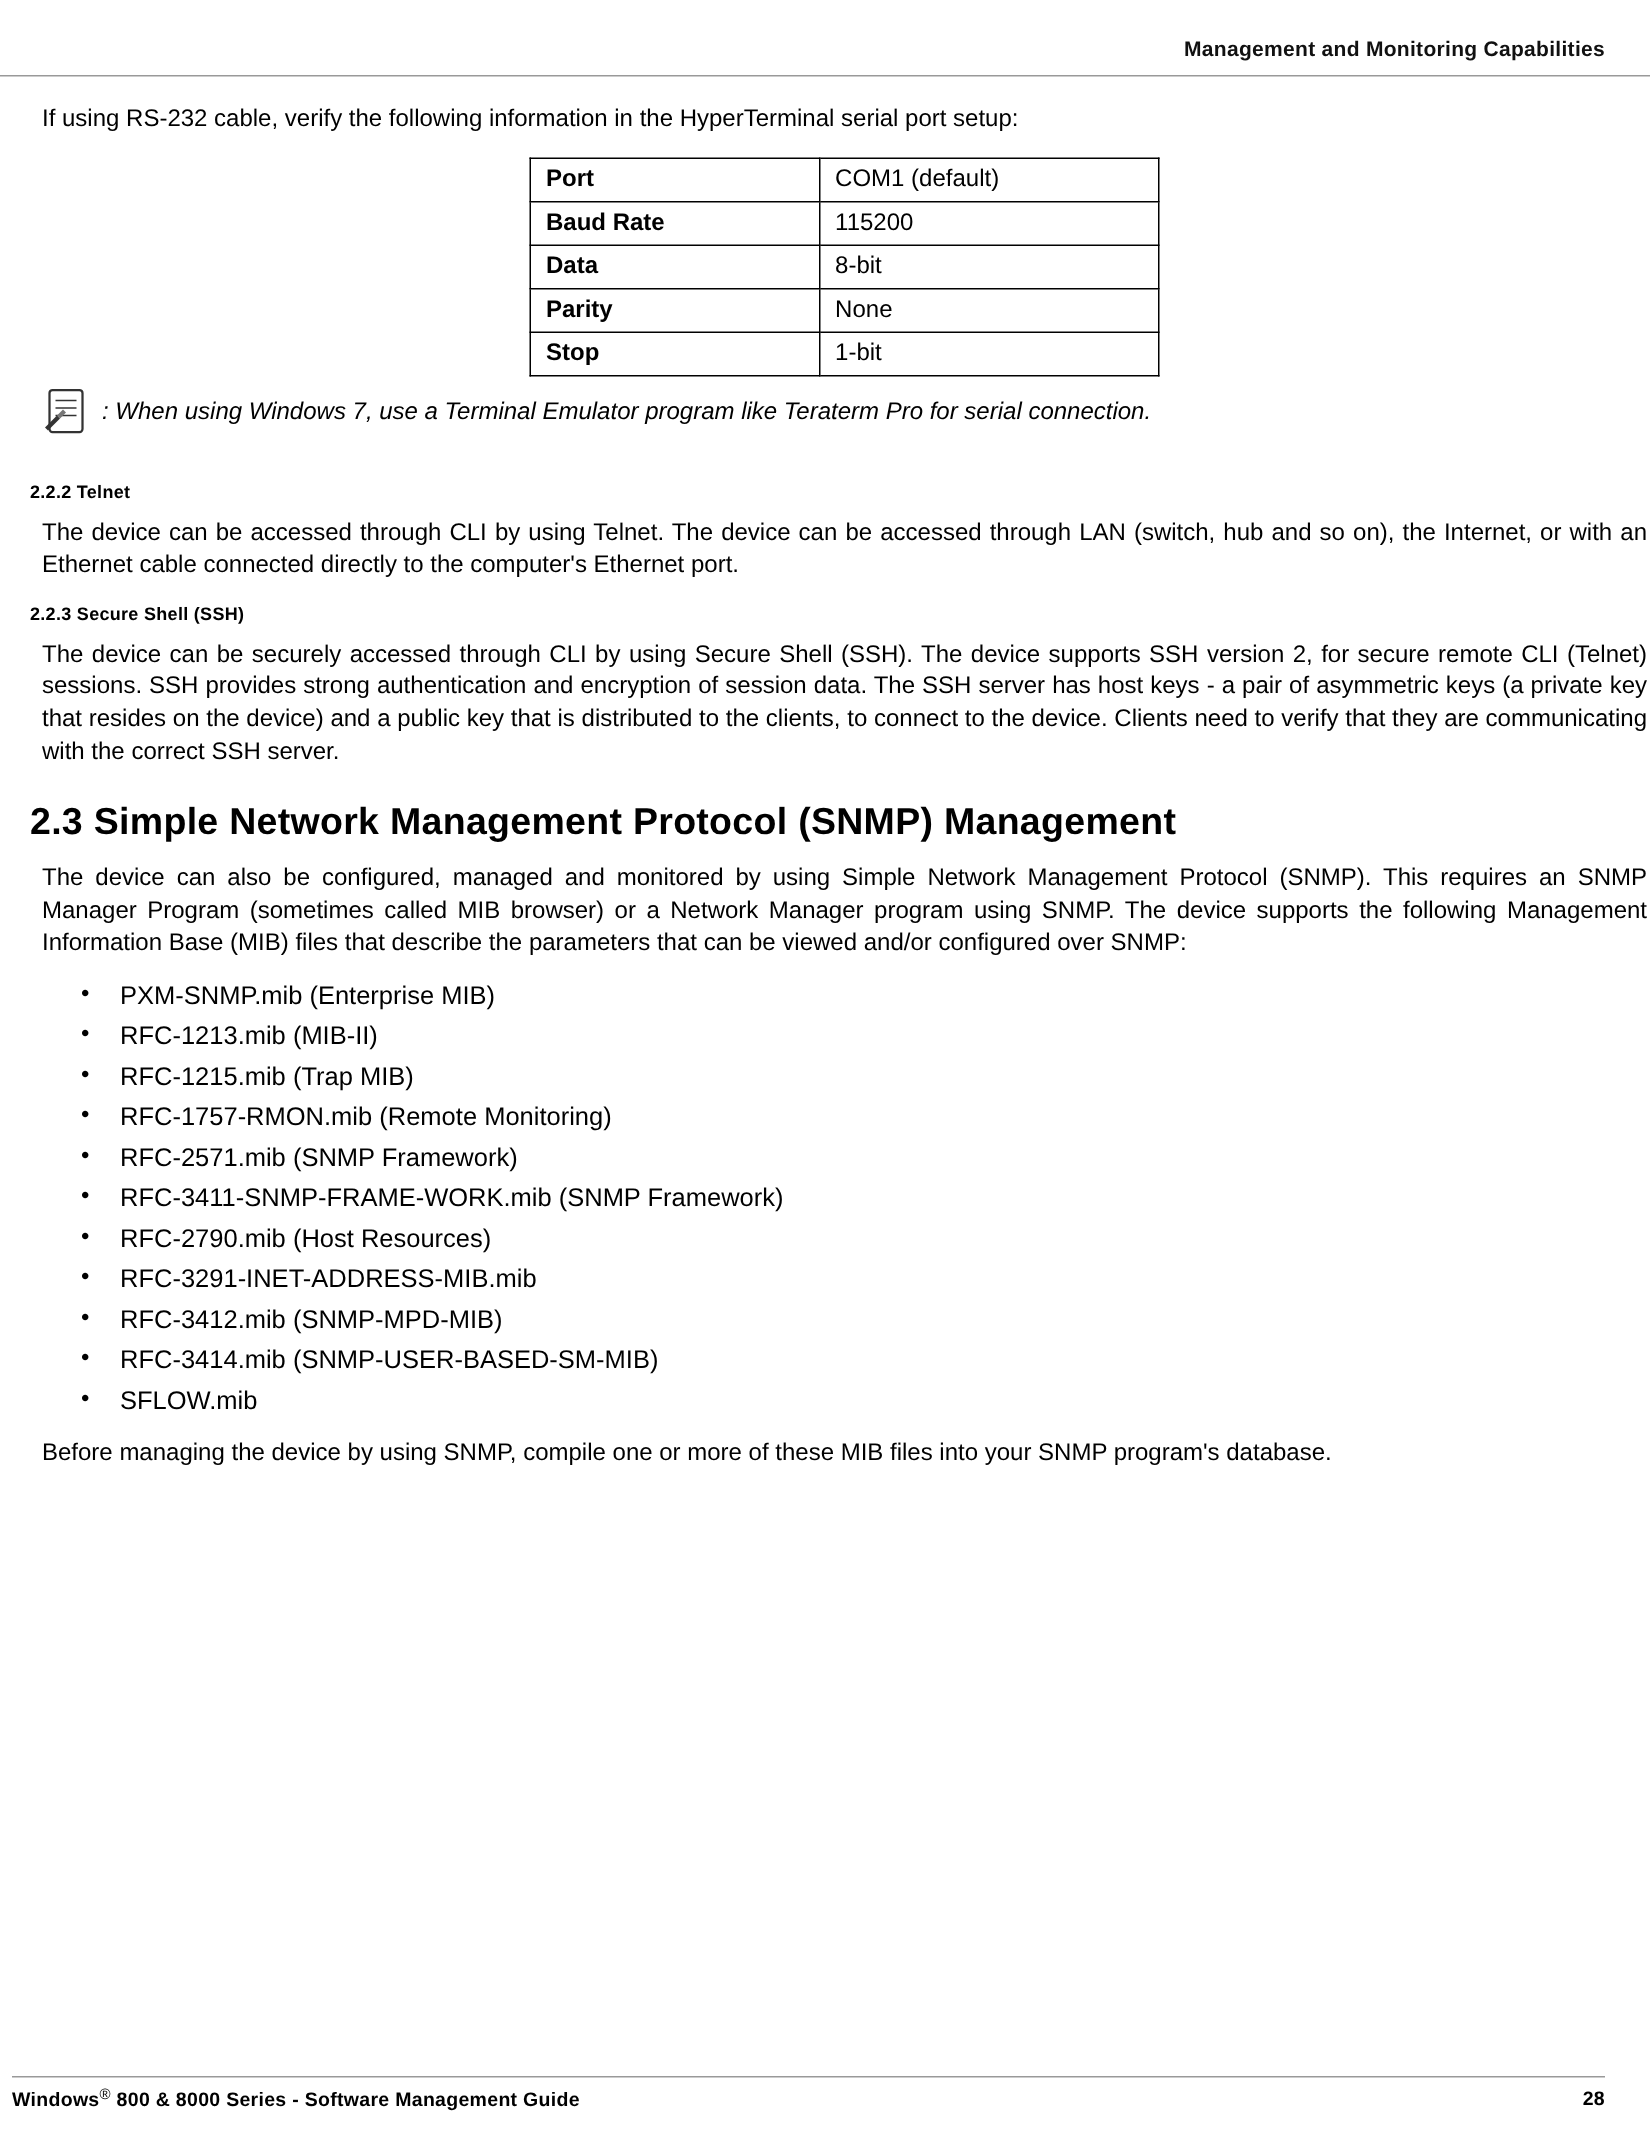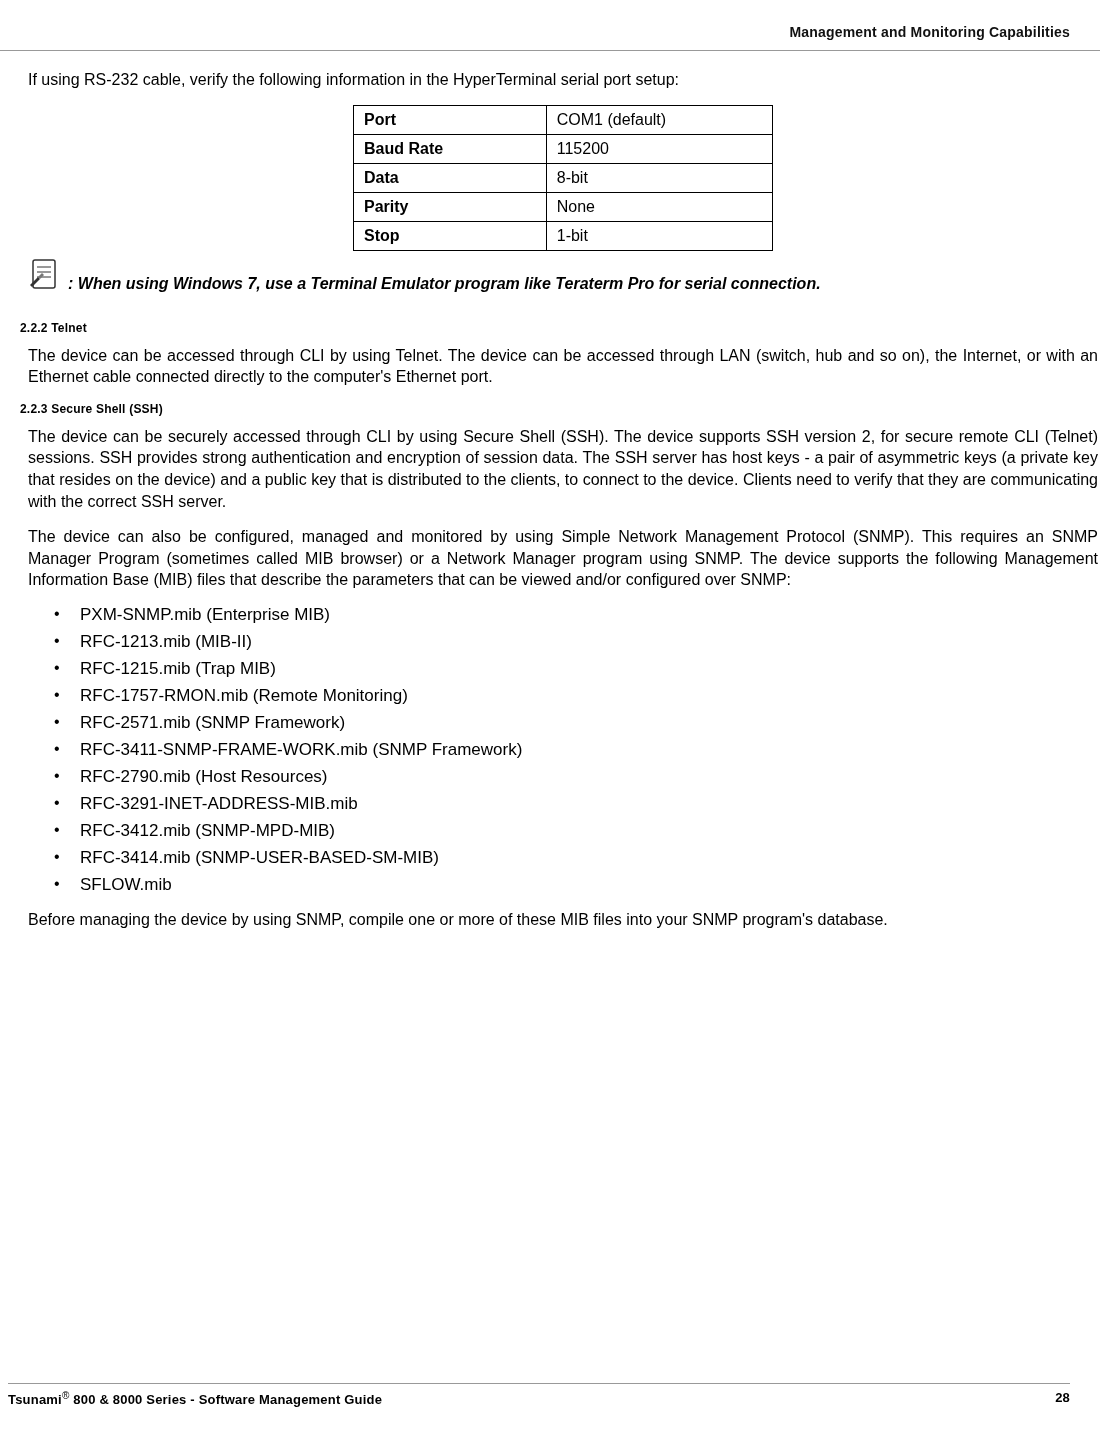--- a/index.html
+++ b/index.html
@@ -57,23 +57,22 @@
     font-size: 16px;
     text-align: left;
     font-weight: normal;
   }
   table.params th {
     font-weight: bold;
     width: 46%;
   }
   .note-row {
     display: flex;
-    align-items: flex-end;
+    align-items: center;
     margin: 6px 0 28px 0;
-    font-weight: bold;
   }
   .note-icon {
     width: 34px;
     height: 36px;
     margin-right: 6px;
     flex-shrink: 0;
   }
   .note-text {
     font-style: italic;
     font-size: 16px;
@@ -187,20 +186,21 @@
     <h2 class="sec">2.2.2 Telnet</h2>
     <div class="body-indent">
       <p class="body">The device can be accessed through CLI by using Telnet. The device can be accessed through LAN (switch, hub and so on), the Internet, or with an Ethernet cable connected directly to the computer's Ethernet port.</p>
     </div>
 
     <h2 class="sec">2.2.3 Secure Shell (SSH)</h2>
     <div class="body-indent">
       <p class="body">The device can be securely accessed through CLI by using Secure Shell (SSH). The device supports SSH version 2, for secure remote CLI (Telnet) sessions. SSH provides strong authentication and encryption of session data. The SSH server has host keys - a pair of asymmetric keys (a private key that resides on the device) and a public key that is distributed to the clients, to connect to the device. Clients need to verify that they are communicating with the correct SSH server.</p>
     </div>
 
+    <h1 class="sec">2.3 Simple Network Management Protocol (SNMP) Management</h1>
     <div class="body-indent">
       <p class="body">The device can also be configured, managed and monitored by using Simple Network Management Protocol (SNMP). This requires an SNMP Manager Program (sometimes called MIB browser) or a Network Manager program using SNMP. The device supports the following Management Information Base (MIB) files that describe the parameters that can be viewed and/or configured over SNMP:</p>
 
       <ul class="mib">
         <li>PXM-SNMP.mib (Enterprise MIB)</li>
         <li>RFC-1213.mib (MIB-II)</li>
         <li>RFC-1215.mib (Trap MIB)</li>
         <li>RFC-1757-RMON.mib (Remote Monitoring)</li>
         <li>RFC-2571.mib (SNMP Framework)</li>
         <li>RFC-3411-SNMP-FRAME-WORK.mib (SNMP Framework)</li>
@@ -212,18 +212,18 @@
       </ul>
 
       <p class="body">Before managing the device by using SNMP, compile one or more of these MIB files into your SNMP program's database.</p>
     </div>
   </div>
 
   <div class="footer">
     <hr class="hr-bottom">
     <div class="footer-row">
       <span>
-        <span>Tsunami</span><span class="reg">®</span><span> 800 &amp; 8000 Series - Software Management Guide</span>
+        <span>Windows</span><span class="reg">®</span><span> 800 &amp; 8000 Series - Software Management Guide</span>
       </span>
       <span>28</span>
     </div>
   </div>
 </div>
 
 </body></html>

